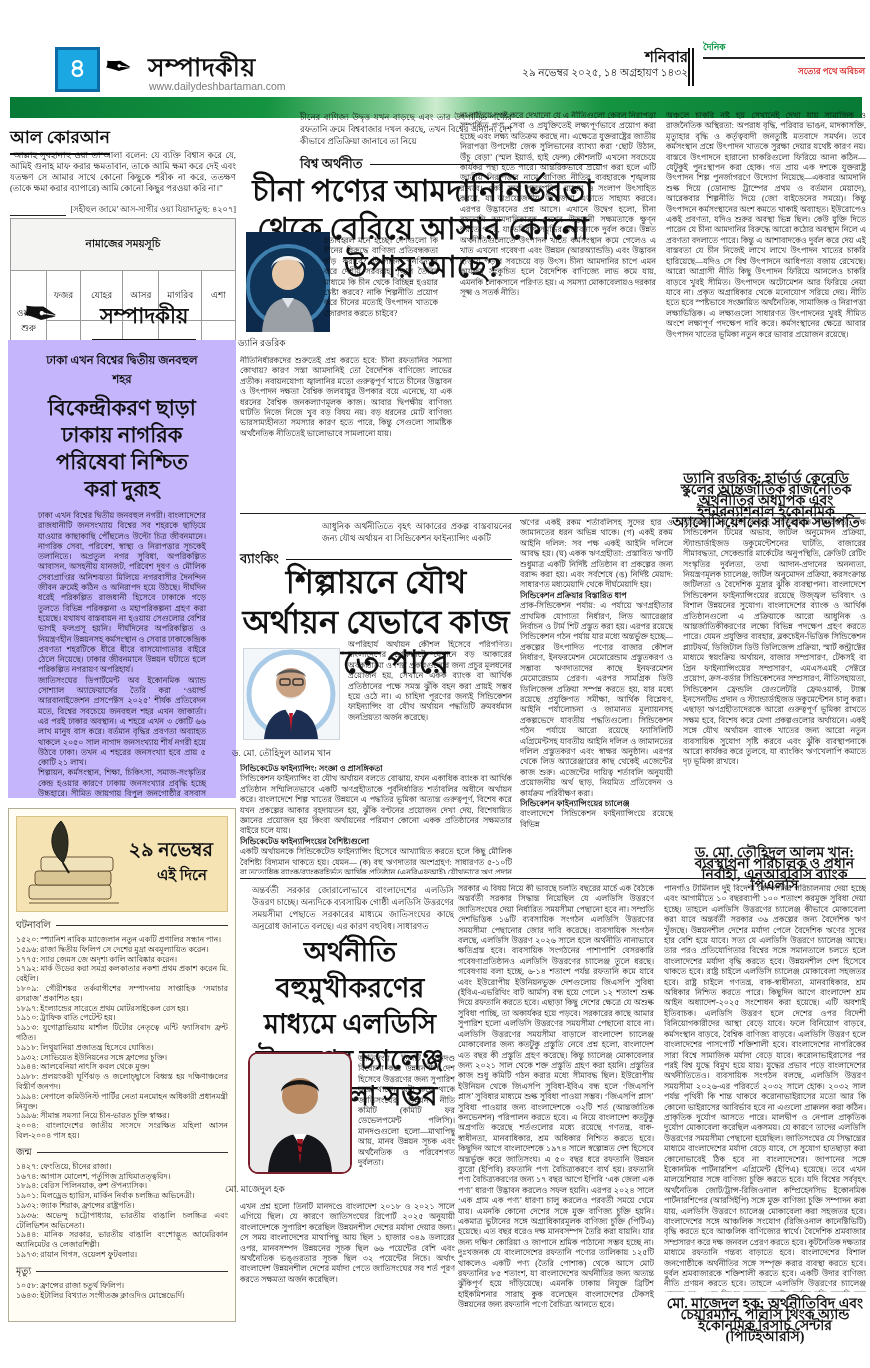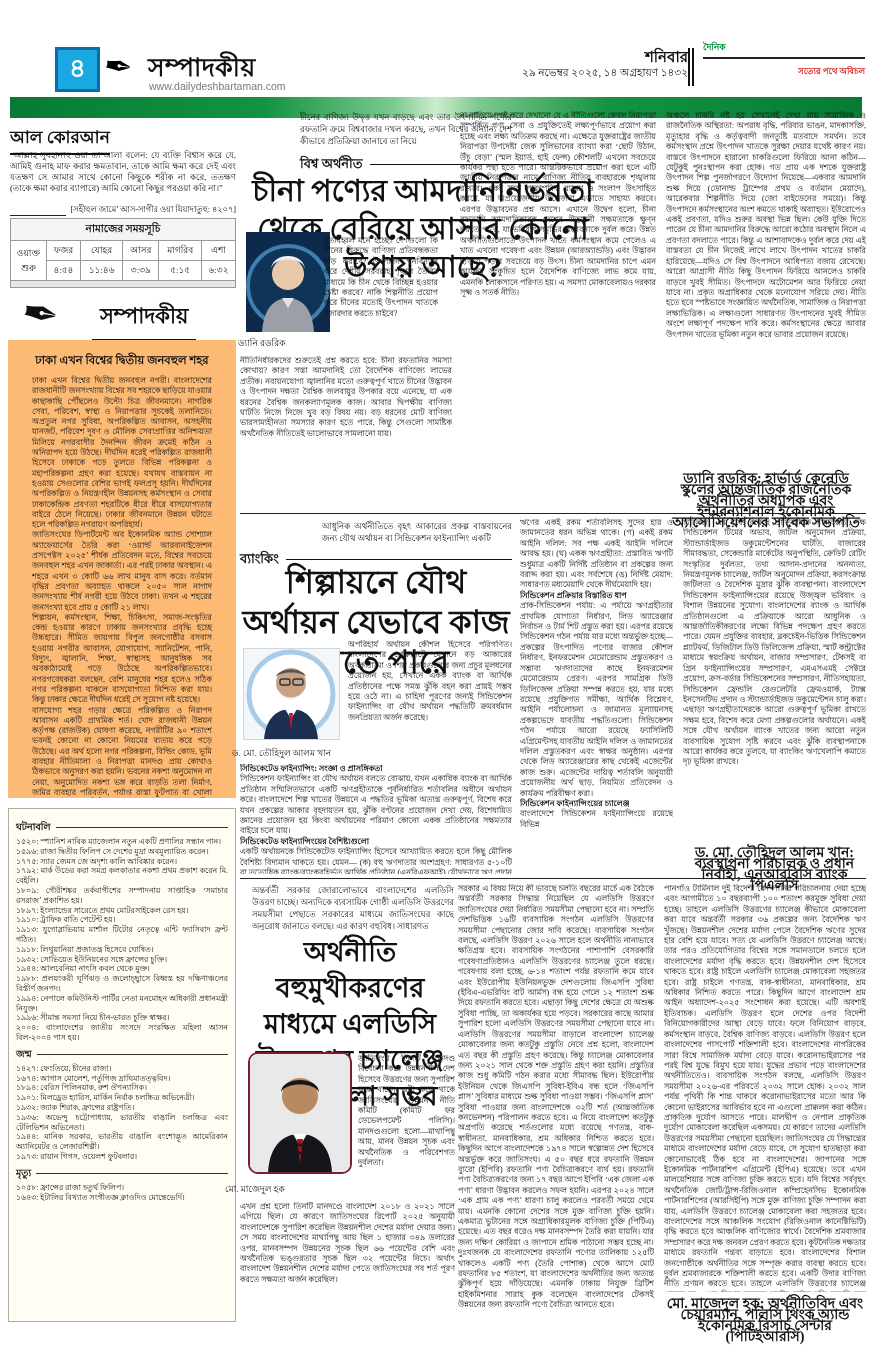--- a/index.html
+++ b/index.html
@@ -27,35 +27,35 @@
   .mh-tagwrap{border-top:2px solid #222;margin-top:2px;text-align:right;padding-top:1px}
   .mh-tag{font-size:8.5px;color:#d92b2b;font-weight:700}
   .greenbar{left:10px;top:97px;width:852px;height:21px;
     background:linear-gradient(90deg,#077a36 0%,#149340 30%,#7cc98f 45%,#cdeccf 50%,#7cc98f 55%,#149340 70%,#077a36 100%)}
   
   .quran-h{left:10px;top:124px;font-size:17px;font-weight:700;border-bottom:2px solid #111;padding-bottom:1px}
   .quran-q{left:10px;top:150px;width:226px;font-size:8.6px;line-height:11px}
   .quran-src{left:10px;top:203px;width:226px;font-size:8.2px;text-align:right;display:flex;align-items:flex-end}
   .quran-src::before{content:"";flex:1;border-top:1px solid #222;margin-right:5px}
   table.ptable{left:10px;top:218px;width:226px;border-collapse:collapse;font-size:9px;text-align:center;position:absolute}
-  .ptable td,.ptable th{border:1px solid #9a9a9a;padding:2px 1px}
+  .ptable td,.ptable th{border:1px solid #9a9a9a;padding:17px 1px}
   .ptable .cap{font-size:10.5px;font-weight:700;background:#f4f4f2}
   .ptable .strip{height:7px;background:#e6e6e4;padding:0}
   .edlogo-pen{left:22px;top:288px;font-size:44px;transform:rotate(10deg)}
   .edlogo-txt{left:92px;top:300px;font-size:21px;font-weight:700;border-bottom:2px solid #111;padding:0 8px 4px 8px}
-  .edbox{left:8px;top:340px;width:228px;height:458px;background:#fdba74;padding:12px 24px;overflow:hidden}
+  .edbox{left:8px;top:340px;width:228px;height:458px;background:#c4b5fd;padding:12px 30px;overflow:hidden}
   .ed-kick{font-size:11.5px;font-weight:700;text-align:center;margin-bottom:5px}
   .ed-head{font-size:21px;line-height:27px;font-weight:700;text-align:center;margin-bottom:8px}
   .ed-body p{font-size:8px;line-height:10.3px;text-align:justify}
   
   .tdbox{left:8px;top:808px;width:228px;height:514px;border:1px solid #b3ad95;background:#fffdf4;padding:7px;overflow:hidden}
   .td-illo{height:96px;background:#f6e3b4;border:1px solid #d9c18a;position:relative;margin-bottom:6px}
   .td-date{position:absolute;right:14px;top:18px;font-size:19px;font-weight:700}
   .td-t2{position:absolute;right:20px;top:46px;font-size:15px;font-weight:700}
-  .seclabel{display:flex;align-items:center;gap:5px;font-weight:700;font-size:9.5px;margin:4px 0 2px}
+  .seclabel{display:flex;align-items:center;gap:5px;font-weight:400;font-size:9.5px;margin:4px 0 2px}
   .seclabel::after{content:"";flex:1;border-top:1.5px solid #333}
   .tdlist div{font-size:7.8px;line-height:9.8px;text-align:justify}
   
   .lede{font-size:8.5px;line-height:12px;text-align:justify}
   .kicker{display:flex;align-items:center;gap:7px;font-size:13px;font-weight:700}
   .kicker::after{content:"";flex:1;border-top:1.5px solid #111}
   .headline{font-weight:700;text-align:center}
   .col8{font-size:8px;line-height:10.4px;text-align:justify;overflow:hidden}
   .subh{font-weight:700}
   .attr{font-size:14px;line-height:11px;font-weight:700;text-align:center}
@@ -116,29 +116,42 @@
         <td class="strip" colspan="6"></td>
       </tr>
 </tbody>
   </table>
 
 <div class="abs edlogo-pen">✒</div>
 <div class="abs edlogo-txt">সম্পাদকীয়</div>
 
 <div class="abs edbox">
   <div class="ed-kick">ঢাকা এখন বিশ্বের দ্বিতীয় জনবহুল শহর</div>
+  <div class="ed-head">বিকেন্দ্রীকরণ ছাড়া ঢাকায় নাগরিক পরিষেবা নিশ্চিত করা দুরূহ</div>
   <div class="ed-body">
       <p>ঢাকা এখন বিশ্বের দ্বিতীয় জনবহুল নগরী। বাংলাদেশের রাজধানীটি জনসংখ্যায় বিশ্বের সব শহরকে ছাড়িয়ে যাওয়ার কাছাকাছি পৌঁছলেও উল্টো চিত্র জীবনমানে। নাগরিক সেবা, পরিবেশ, স্বাস্থ্য ও নিরাপত্তার সূচকেই তলানিতে। অপ্রতুল নগর সুবিধা, অপরিকল্পিত আবাসন, অসহনীয় যানজট, পরিবেশ দূষণ ও মৌলিক সেবাপ্রাপ্তির অনিশ্চয়তা মিলিয়ে নগরবাসীর দৈনন্দিন জীবন ক্রমেই কঠিন ও অনিরাপদ হয়ে উঠছে। দীর্ঘদিন ধরেই পরিকল্পিত রাজধানী হিসেবে ঢাকাকে গড়ে তুলতে বিভিন্ন পরিকল্পনা ও মহাপরিকল্পনা গ্রহণ করা হয়েছে। যথাযথ বাস্তবায়ন না হওয়ায় সেগুলোর বেশির ভাগই ফলপ্রসূ হয়নি। দীর্ঘদিনের অপরিকল্পিত ও নিয়ন্ত্রণহীন উন্নয়নসহ কর্মসংস্থান ও সেবার ঢাকাকেন্দ্রিক প্রবণতা শহরটিকে ধীরে ধীরে বাসযোগ্যতার বাইরে ঠেলে নিয়েছে। ঢাকার জীবনমানে উন্নয়ন ঘটাতে হলে পরিকল্পিত নগরায়ণ অপরিহার্য।</p>
       <p>জাতিসংঘের ডিপার্টমেন্ট অব ইকোনমিক অ্যান্ড সোশ্যাল অ্যাফেয়ার্সের তৈরি করা ‘ওয়ার্ল্ড আরবানাইজেশন প্রসপেক্টস ২০২৫’ শীর্ষক প্রতিবেদন মতে, বিশ্বের সবচেয়ে জনবহুল শহর এখন জাকার্তা। এর পরই ঢাকার অবস্থান। এ শহরে এখন ৩ কোটি ৬৬ লাখ মানুষ বাস করে। বর্তমান বৃদ্ধির প্রবণতা অব্যাহত থাকলে ২০৫০ সাল নাগাদ জনসংখ্যায় শীর্ষ নগরী হয়ে উঠবে ঢাকা। তখন এ শহরের জনসংখ্যা হবে প্রায় ৫ কোটি ২১ লাখ।</p>
       <p>শিল্পায়ন, কর্মসংস্থান, শিক্ষা, চিকিৎসা, সমাজ-সংস্কৃতির কেন্দ্র হওয়ার কারণে ঢাকায় জনসংখ্যার প্রবৃদ্ধি হচ্ছে উচ্চহারে। সীমিত জায়গায় বিপুল জনগোষ্ঠীর বসবাস হওয়ায় নগরীর আবাসন, যোগাযোগ, স্যানিটেশন, পানি, বিদ্যুৎ, জ্বালানি, শিক্ষা, স্বাস্থ্যসহ আনুষঙ্গিক সব অবকাঠামোই গড়ে উঠেছে অপরিকল্পিতভাবে। নগরগবেষকরা বলছেন, বেশি মানুষের শহর হলেও সঠিক নগর পরিকল্পনা থাকলে বাসযোগ্যতা নিশ্চিত করা যায়। কিন্তু ঢাকার ক্ষেত্রে দীর্ঘদিন ধরেই সে সুযোগ নষ্ট হয়েছে।</p>
       <p>বাসযোগ্য শহর গড়ার ক্ষেত্রে পরিকল্পিত ও নিরাপদ আবাসন একটি প্রাথমিক শর্ত। খোদ রাজধানী উন্নয়ন কর্তৃপক্ষ (রাজউক) ঘোষণা করেছে, নগরীটির ৯০ শতাংশ ভবনই কোনো না কোনো নিয়মের ব্যত্যয় করে গড়ে উঠেছে। এর অর্থ হলো নগর পরিকল্পনা, বিল্ডিং কোড, ভূমি ব্যবহার নীতিমালা ও নিরাপত্তা মানদণ্ড প্রায় কোথাও ঠিকভাবে অনুসরণ করা হয়নি। ভবনের নকশা অনুমোদন না নেয়া, অনুমোদিত নকশা ভঙ্গ করে বাড়তি তলা নির্মাণ, জমির ব্যবহার পরিবর্তন, পর্যাপ্ত রাস্তা ফুটপাত বা খোলা জায়গা না রাখা, অগ্নিনিরাপত্তা ব্যবস্থা না থাকা, প্রয়োজনীয় দূরত্ব বজায় না রাখা—এ ধরনের নানা অনিয়মে শহরটি ভরে গেছে। এক্ষেত্রে রাজউকের দুর্বলতাকে স্পষ্ট করছে।</p>
     </div>
 </div>
 
 <div class="abs tdbox">
+  <div class="td-illo">
+    <svg width="110" height="94" viewBox="0 0 110 94">
+      <rect x="12" y="68" width="82" height="14" rx="3" fill="#e9d8ab" stroke="#6b5536"></rect>
+      <rect x="18" y="54" width="76" height="14" rx="3" fill="#d9c493" stroke="#6b5536"></rect>
+      <rect x="24" y="40" width="72" height="14" rx="3" fill="#f0e3bc" stroke="#6b5536"></rect>
+      <line x1="12" y1="86" x2="102" y2="86" stroke="#6b5536"></line>
+      <path d="M44 4 C33 14 30 32 46 46 C52 36 54 16 44 4 Z" fill="#2e2e22" stroke="#1a1a12"></path>
+      <line x1="46" y1="46" x2="52" y2="56" stroke="#1a1a12" stroke-width="2"></line>
+    </svg>
+    <div class="td-date">২৯ নভেম্বর</div>
+    <div class="td-t2">এই দিনে</div>
+  </div>
   <div class="seclabel">ঘটনাবলি</div>
   <div class="tdlist">
       <div>১৫২০: স্প্যানিশ নাবিক ম্যাজেলান নতুন একটি প্রণালির সন্ধান পান।</div>
       <div>১৫৯৬: রাজা দ্বিতীয় ফিলিপ সে দেশের মুদ্রা অবমূল্যায়িত করেন।</div>
       <div>১৭৭৫: স্যার জেমস জে অদৃশ্য কালি আবিষ্কার করেন।</div>
       <div>১৭৯২: মার্ক উডের করা সমগ্র কলকাতার নকশা প্রথম প্রকাশ করেন মি. বেইলি।</div>
       <div>১৮০৯: গৌরীশঙ্কর তর্কবাগীশের সম্পাদনায় সাপ্তাহিক ‘সমাচার রসরাজ’ প্রকাশিত হয়।</div>
       <div>১৮৯৭: ইংল্যান্ডের সারেতে প্রথম মোটরসাইকেল রেস হয়।</div>
       <div>১৯১০: ট্রাফিক বাতি পেটেন্ট হয়।</div>
       <div>১৯১৩: যুগোস্লাভিয়ায় মার্শাল টিটোর নেতৃত্বে এন্টি ফ্যাসিবাদ ফ্রন্ট গঠিত।</div>

